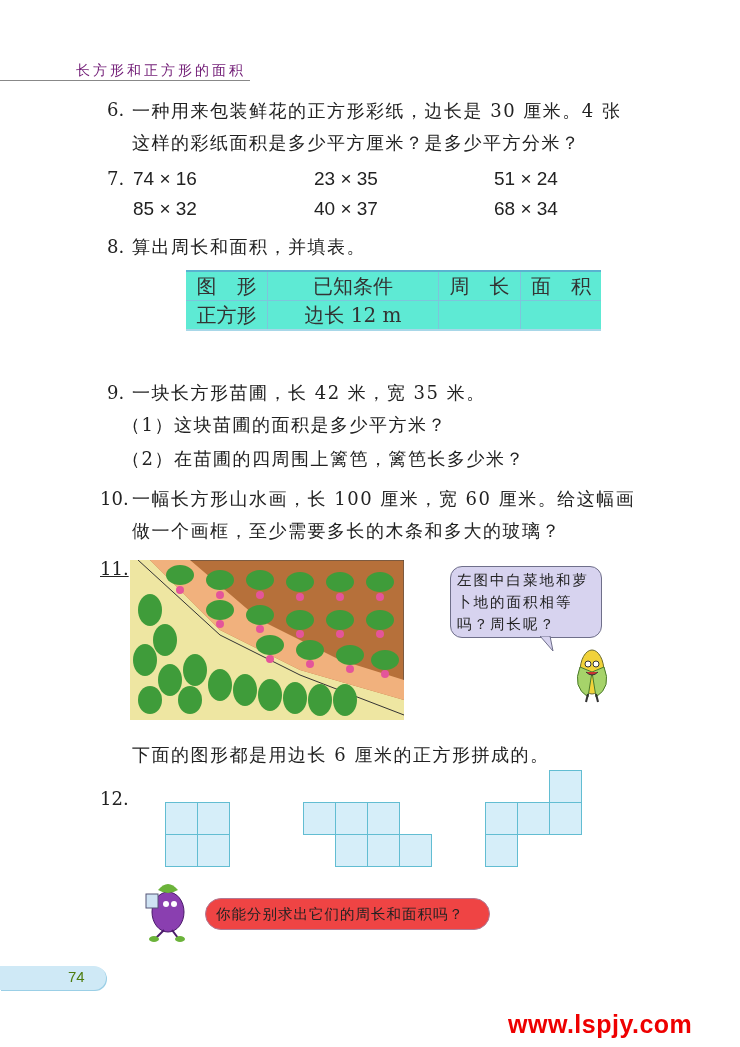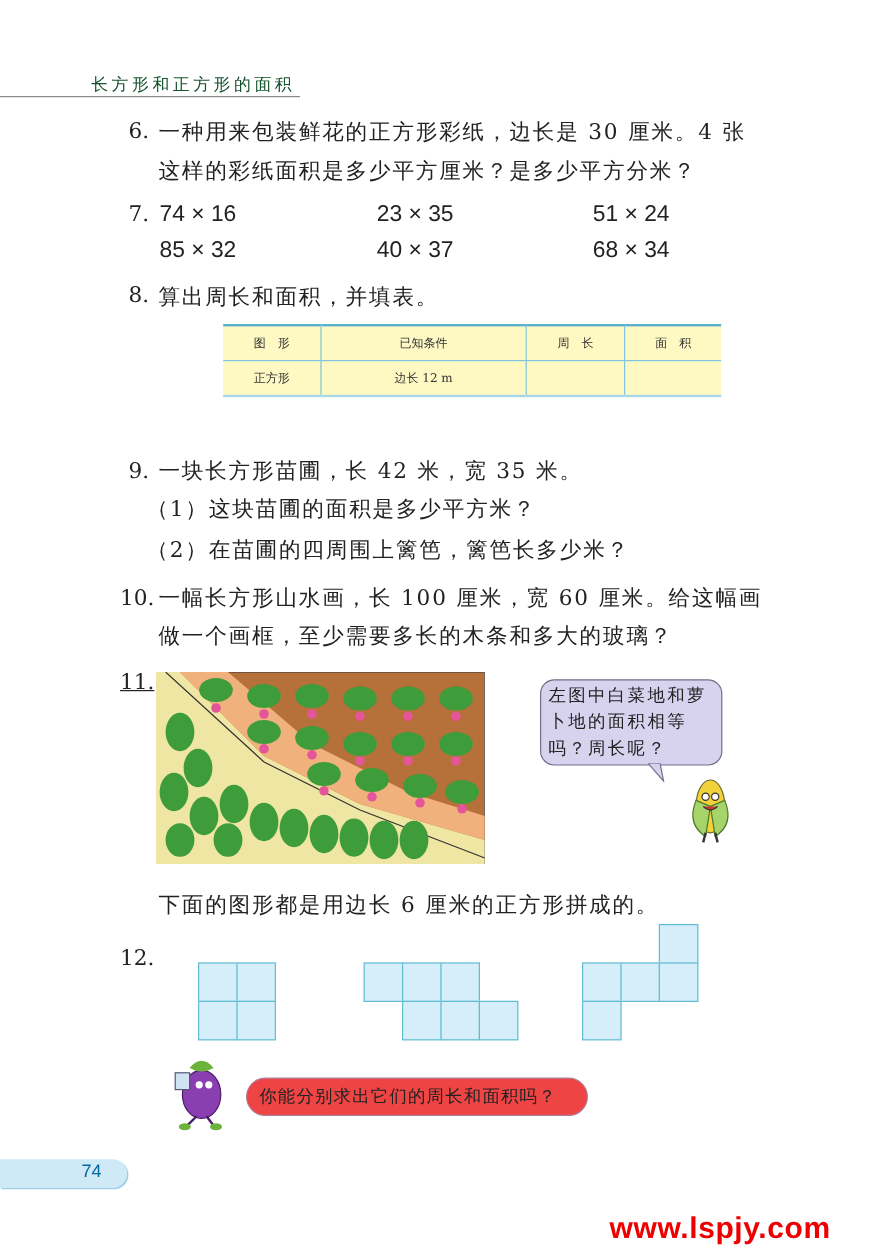--- a/index.html
+++ b/index.html
@@ -1,33 +1,33 @@
 <!DOCTYPE html>
 <html><head>
 <meta charset="utf-8">
 <style>
   html, body { margin:0; padding:0; }
   body { width:740px; height:1047px; position:relative; background:#ffffff; font-family:"DejaVu Serif", serif; color:#222; overflow:hidden; }
   .abs { position:absolute; }
   .header-line { left:0; top:80px; width:250px; height:1px; background:#888; }
-  .header-title { left:76px; top:62px; font-size:14px; letter-spacing:3px; color:#14532d; }
+  .header-title { left:76px; top:62px; font-size:14px; letter-spacing:3px; color:#701a75; }
   .q { position:absolute; font-size:18px; line-height:30px; letter-spacing:1.5px; white-space:nowrap; }
   .qnum { position:absolute; font-family:"DejaVu Serif", serif; font-size:18px; }
   .calc { position:absolute; font-family:"Liberation Sans", sans-serif; font-size:19px; }
-  table.t8 { position:absolute; left:186px; top:270px; border-collapse:collapse; background:#fef9c3; font-size:10px; }
+  table.t8 { position:absolute; left:186px; top:270px; border-collapse:collapse; background:#5eead4; font-size:20px; }
   table.t8 td { border:1px solid #7ec4dc; height:28px; text-align:center; color:#333; padding:0; }
   table.t8 tr:first-child td { border-top:2px solid #5ab2d0; }
   table.t8 tr:last-child td { border-bottom:2px solid #a8d7e8;margin-left:24px; }
   table.t8 td:first-child { border-left:none; }
   table.t8 td:last-child { border-right:none; }
   .sq { position:absolute; width:31px; height:31px; background:#d6eef9; border:1px solid #62bdd2; }
   .bubble1 { left:450px; top:566px; width:152px; height:72px; background:#d7d3ef; border:1px solid #6f6f8a; border-radius:12px; font-size:14.5px; line-height:22px; padding:2px 6px; box-sizing:border-box; letter-spacing:2px; }
   .bubble2 { left:205px; top:898px; width:285px; height:32px; background:#ef4444; border:1px solid #b07a95; border-radius:16px; font-size:14.5px; line-height:30px; padding-left:10px; box-sizing:border-box; letter-spacing:1px; }
   .page-tab { left:0; top:966px; width:106px; height:24px; background:#cfe9f6; border-radius:0 14px 14px 0; box-shadow:1px 1px 0 #9bcfe6; }
-  .page-num { left:68px; top:968px; font-family:"Liberation Sans", sans-serif; font-size:15px; color:#0369a1; }
+  .page-num { left:68px; top:968px; font-family:"Liberation Sans", sans-serif; font-size:15px; color:#4d7c0f; }
   .watermark { left:508px; top:1010px; font-family:"Liberation Sans", sans-serif; font-weight:bold; font-size:25px; color:#ee0000; letter-spacing:0.5px; }
 </style>
 </head>
 <body>
 
 <div class="abs header-title">长方形和正方形的面积</div>
 <div class="abs header-line"></div>
 
 <div class="qnum" style="left:107px;top:99px;">6.</div>
 <div class="q" style="left:132px;top:96px;">一种用来包装鲜花的正方形彩纸，边长是 30 厘米。4 张</div>

